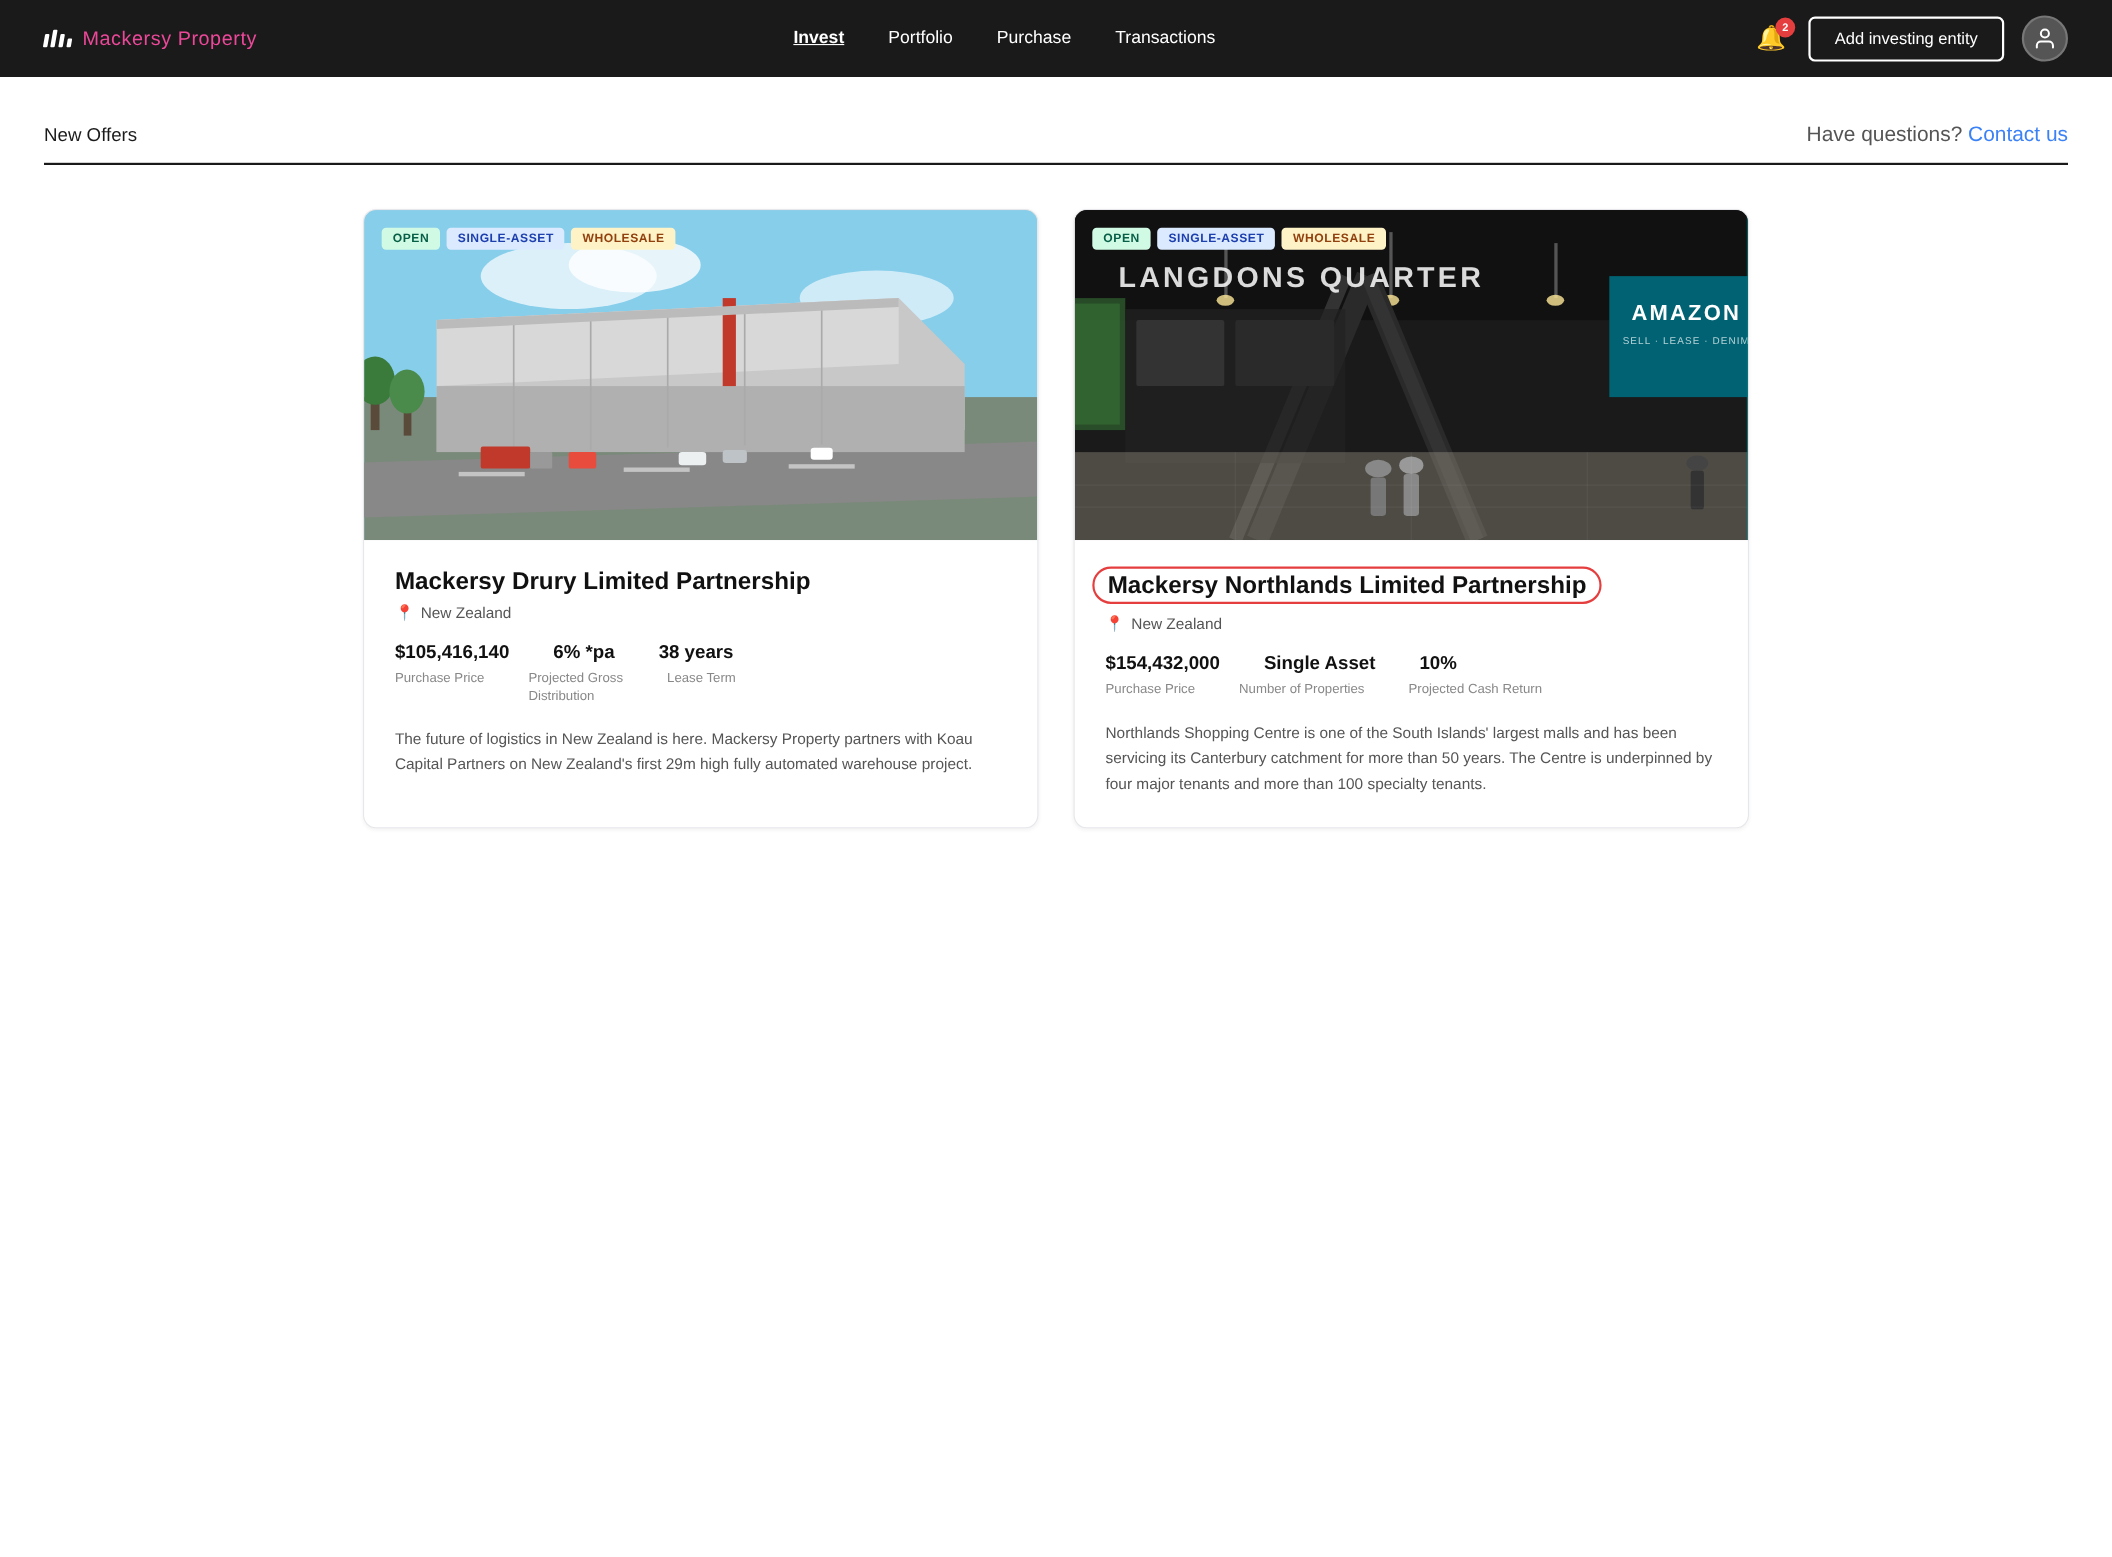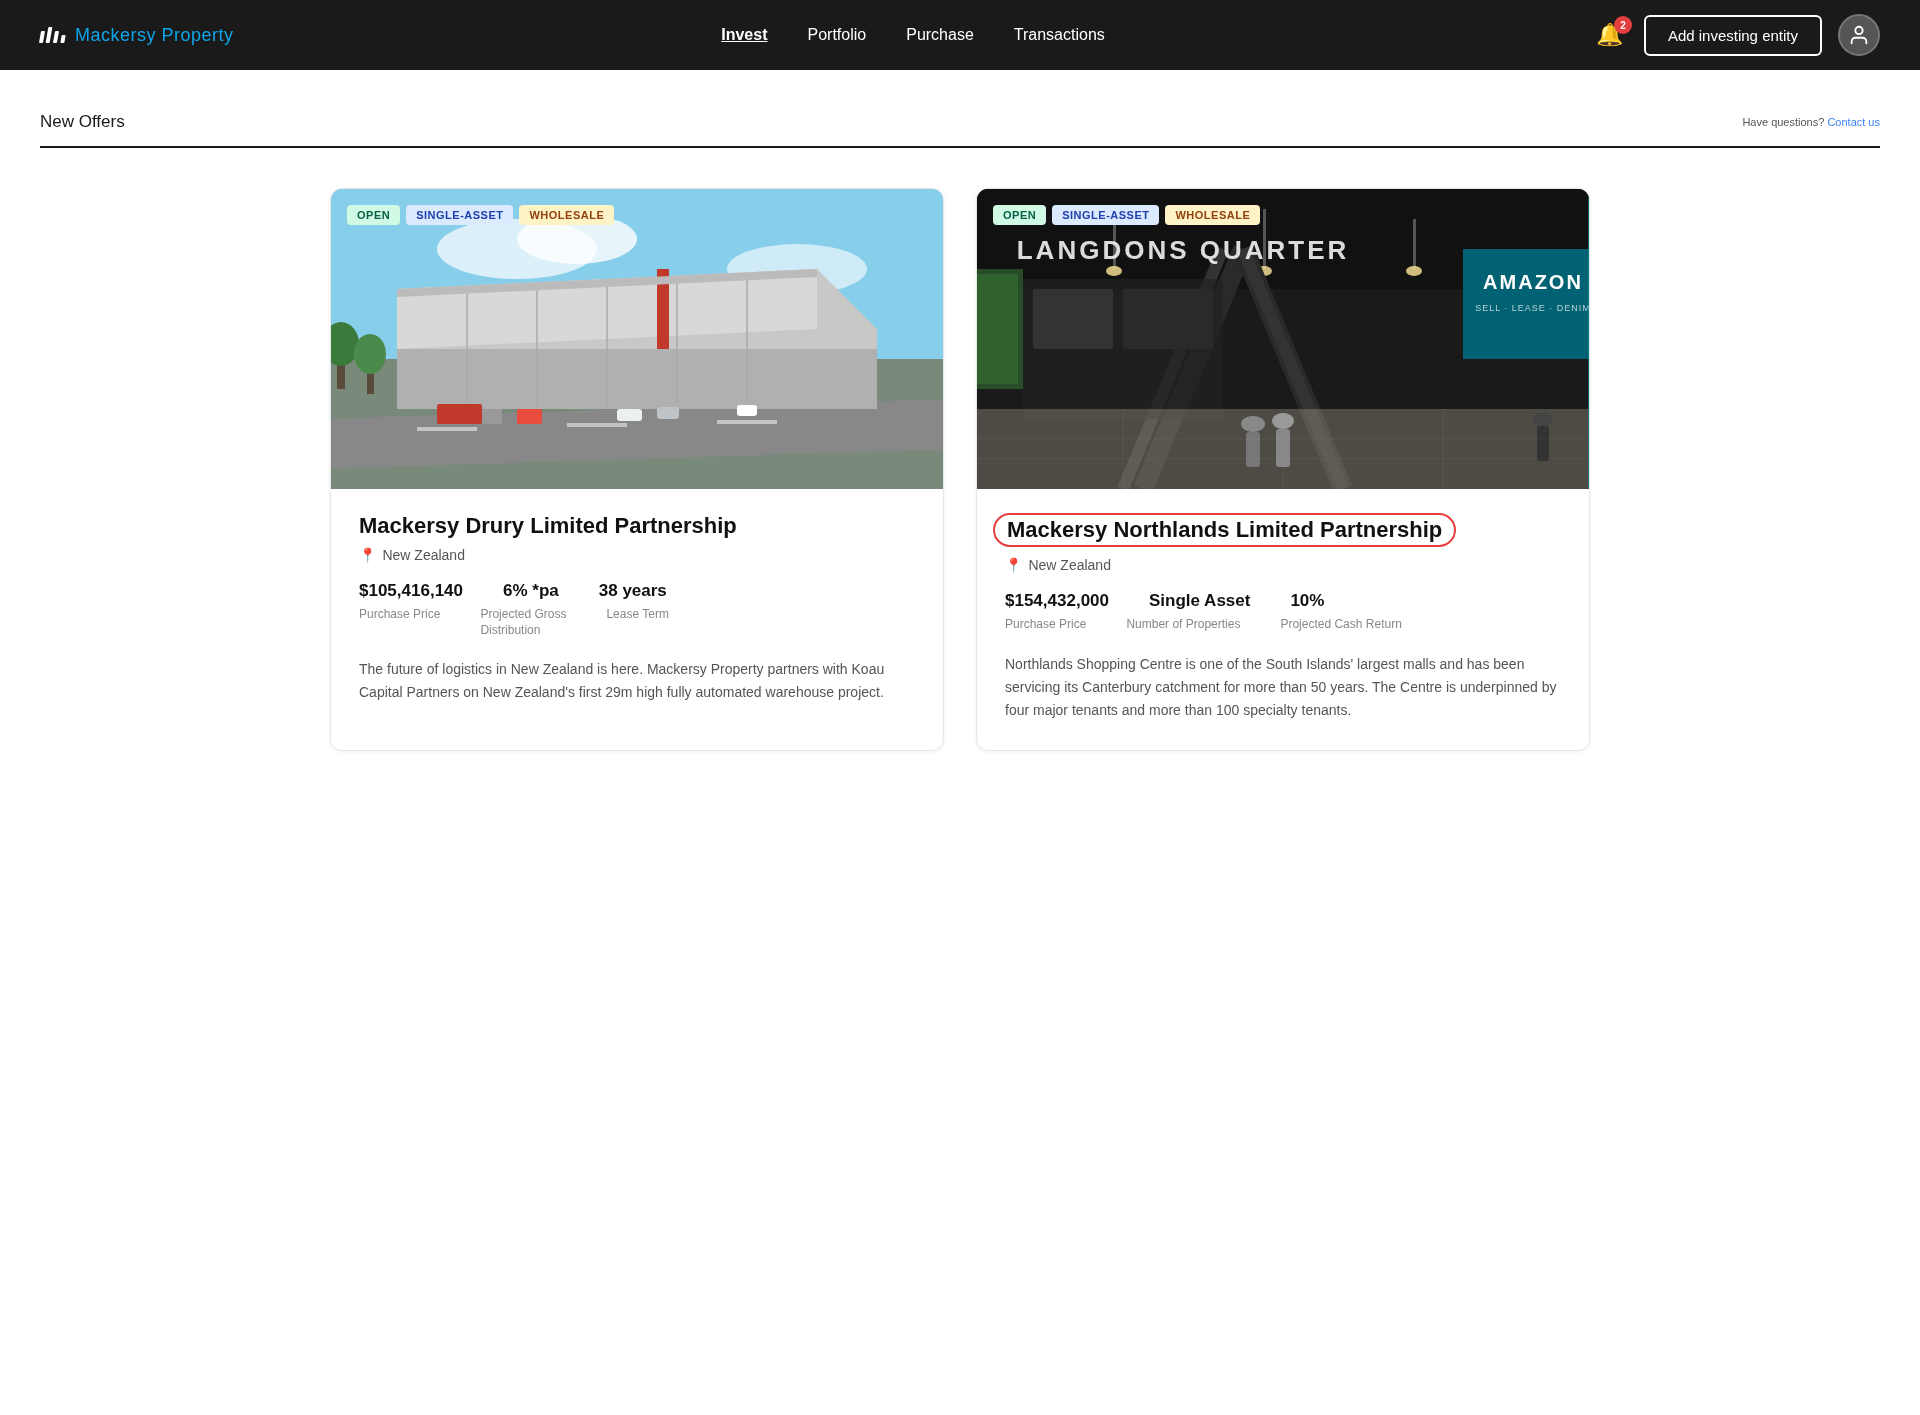--- a/index.html
+++ b/index.html
@@ -11,21 +11,21 @@
       display: flex;
       align-items: center;
       justify-content: space-between;
       padding: 0 40px;
       height: 70px;
     }
     .nav-logo {
       display: flex;
       align-items: center;
       gap: 10px;
-      color: #0ea5e9;
+      color: #ec4899;
       font-size: 18px;
       font-weight: 400;
       letter-spacing: 0.5px;
     }
     .logo-stripes {
       display: flex;
       gap: 3px;
       align-items: flex-end;
     }
     .logo-stripes span {
@@ -121,21 +121,21 @@
       padding: 30px 0 14px;
       border-bottom: 2px solid #1a1a1a;
       margin-bottom: 40px;
     }
     .section-title {
       font-size: 17px;
       font-weight: 400;
       color: #1a1a1a;
     }
     .contact-text {
-      font-size: 11px;
+      font-size: 19px;
       color: #555;
     }
     .contact-link {
       color: #3b82f6;
       text-decoration: none;
     }
 
     
     .cards-grid {
       display: grid;

